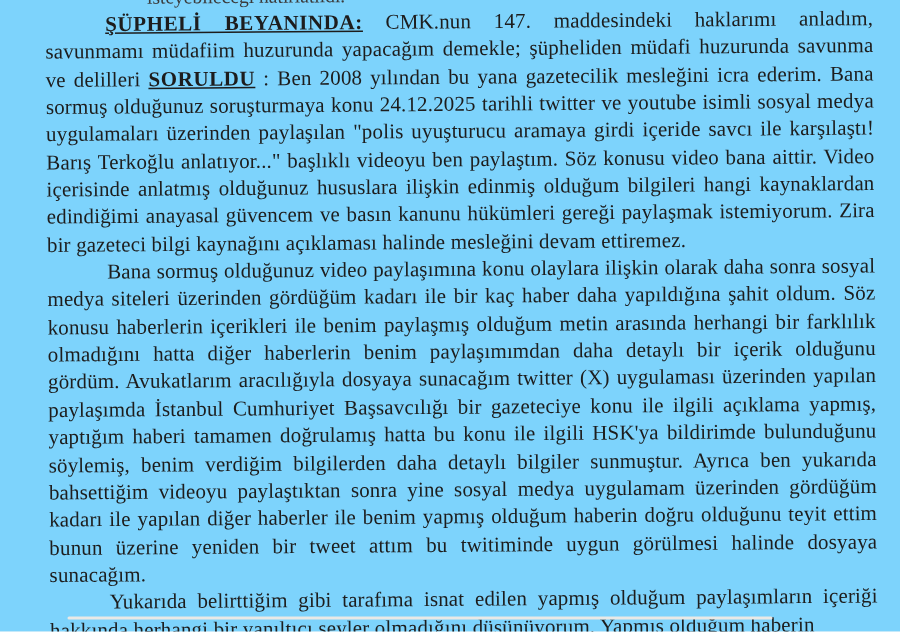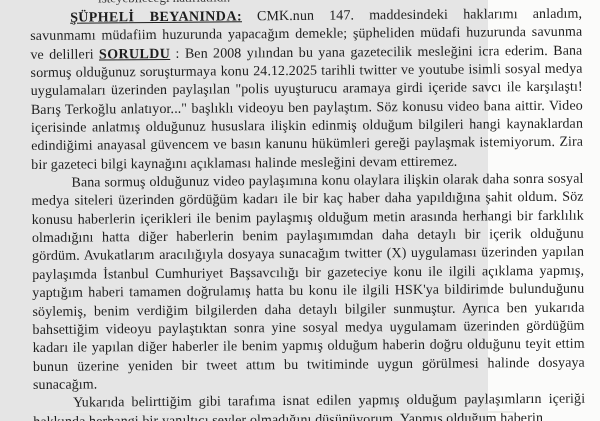--- a/index.html
+++ b/index.html
@@ -5,23 +5,23 @@
   html, body {
     margin: 0;
     padding: 0;
     width: 600px;
     height: 421px;
     overflow: hidden;
     background: #fbfbfa;
   }
   .page {
     position: relative;
-    width: 488px;
+    width: 600px;
     height: 421px;
-    background: #e5e5e5;
+    background: #7dd3fc;
     font-family: "Liberation Serif", "DejaVu Serif", serif;
     color: #1d1d1d;
   }
   .doc {
     position: absolute;
     top: 0;
     left: 30px;
     width: 552px;
     transform: rotate(-0.45deg);
     transform-origin: left top;

